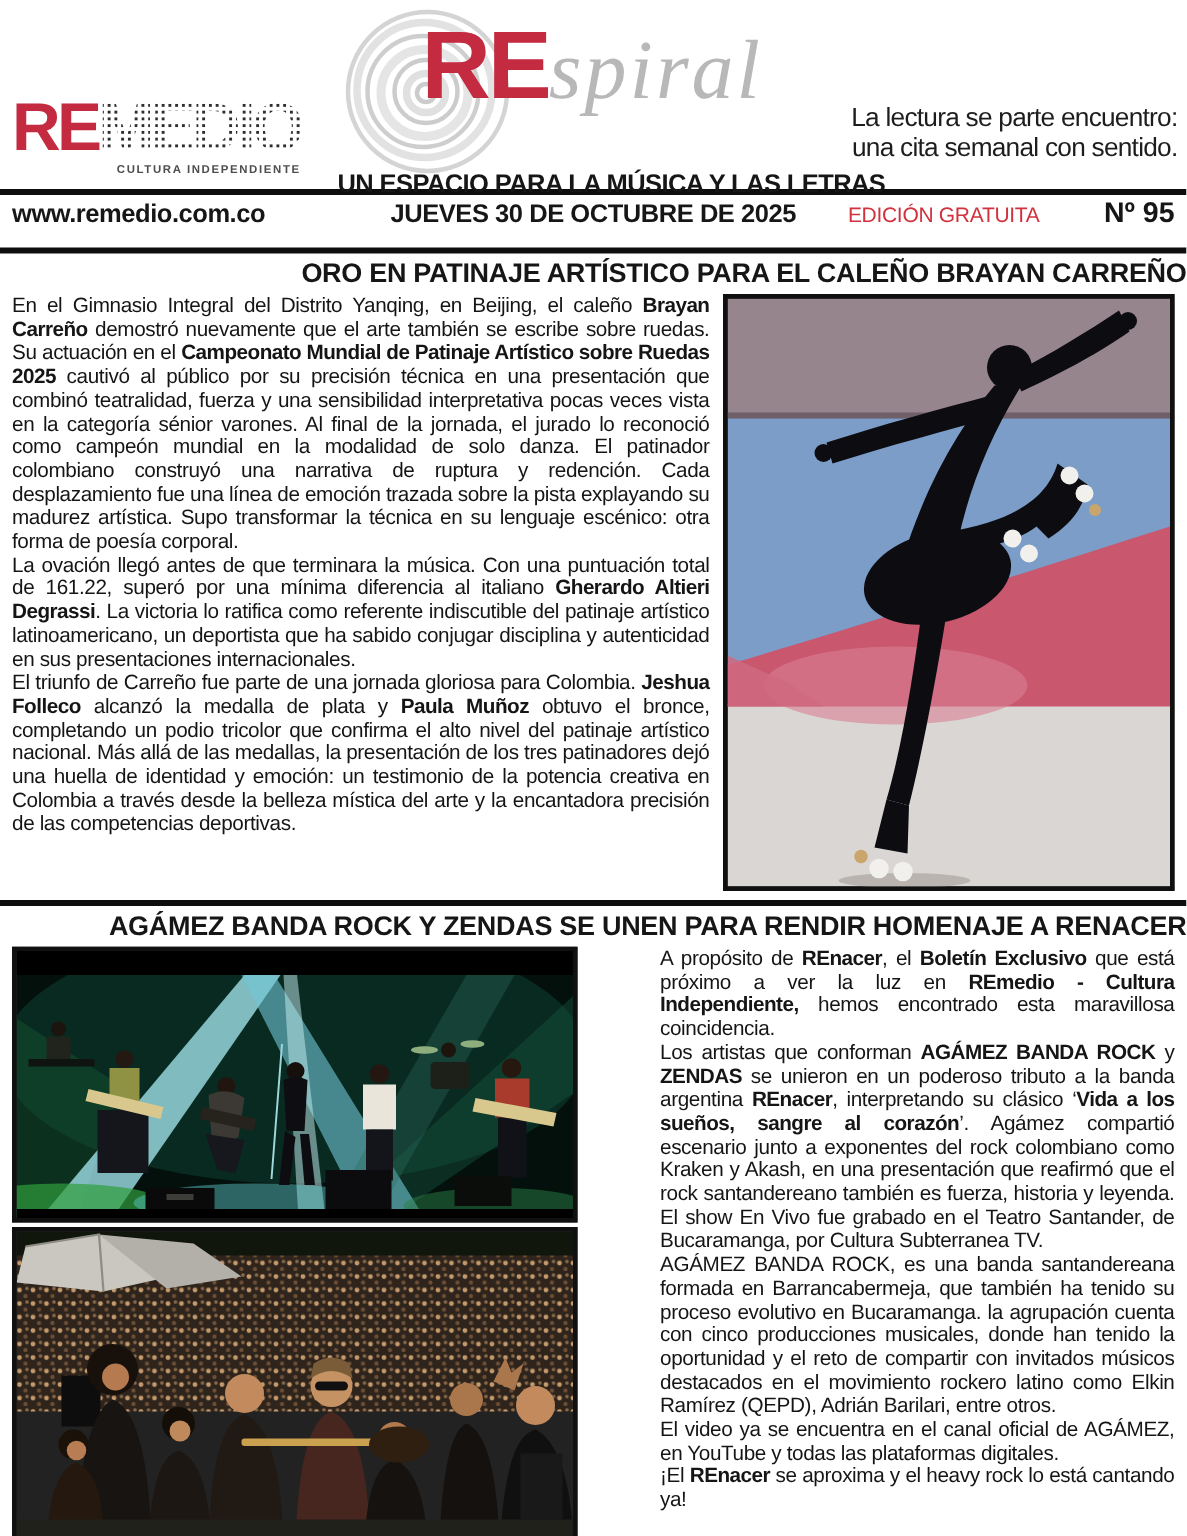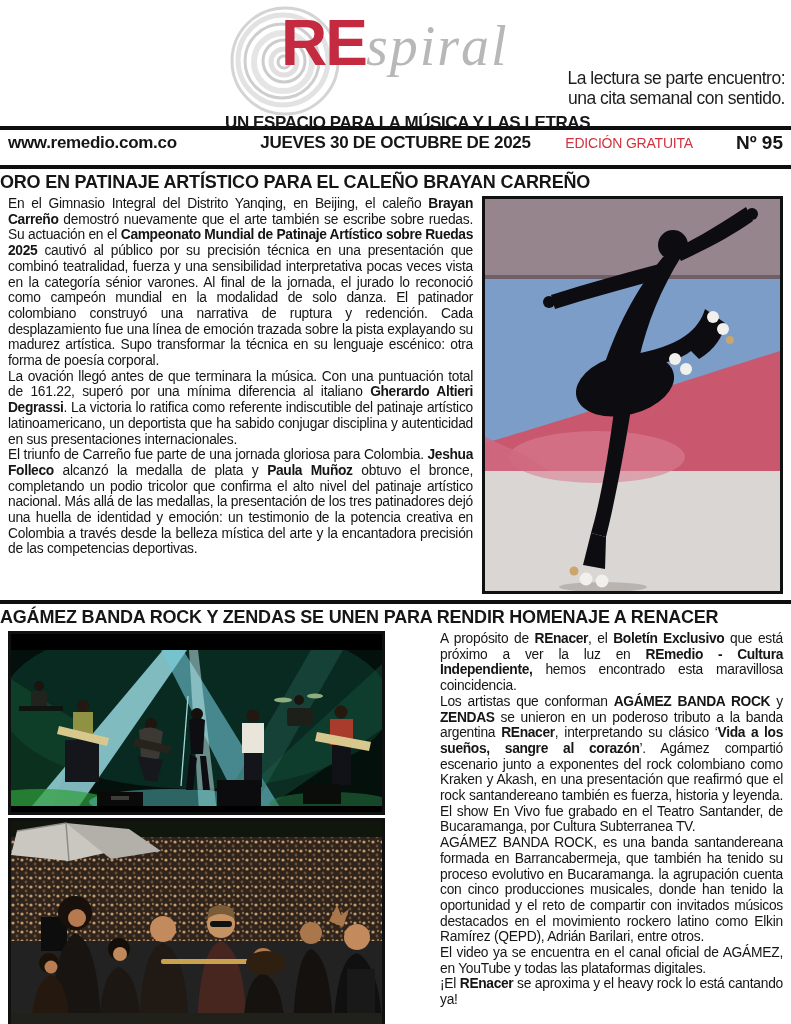--- a/index.html
+++ b/index.html
@@ -38,21 +38,21 @@
   .rule{height:4px;background:#0e0e0e;}
   .infobar{position:relative;height:35px;}
   .info-site{position:absolute;left:8px;top:3px;font-weight:bold;font-size:17px;letter-spacing:-0.3px;}
   .info-date{position:absolute;left:50%;transform:translateX(-50%);top:3px;font-weight:bold;
              font-size:17px;letter-spacing:-0.3px;white-space:nowrap;}
   .info-edition{position:absolute;right:98px;top:5px;font-weight:normal;font-size:14px;
                 color:var(--edition_red);letter-spacing:-0.2px;}
   .info-issue{position:absolute;right:8px;top:2px;font-weight:bold;font-size:19px;}
 
   
-  .headline{text-align:left;font-weight:bold;font-size:18px;letter-spacing:-0.2px;
+  .headline{text-align:right;font-weight:bold;font-size:18px;letter-spacing:-0.2px;
             padding:3px 0 3px;margin:0;white-space:nowrap;}
   .a1-body{display:flex;padding:0 8px;height:404px;overflow:hidden;justify-content:space-between;}
   .a1-text{flex:1;margin-right:9px;}
   .a2-body{display:flex;padding:0 8px;height:401px;overflow:hidden;gap:45px;}
   .a2-photos{width:377px;flex:none;display:flex;flex-direction:column;gap:3px;}
   .a2-text{flex:1;margin-left:10px;}
 
   p.body{font-size:13.8px;line-height:15.7px;text-align:justify;letter-spacing:-0.25px;
          margin:0;color:#151515;}
   p.body b{letter-spacing:-0.35px;}
@@ -63,20 +63,24 @@
   .photo-skater{width:301px;height:398px;}
   .photo-stage{width:377px;height:184px;}
   .photo-crowd{width:377px;height:212px;}
 </style>
 </head>
 <body>
 
 <div class="page">
 
   <header class="masthead">
+    <div class="logo-remedio">
+      <div class="logo-line"><span class="logo-re">RE</span><span class="logo-medio">MEDIO</span></div>
+      <div class="logo-sub">CULTURA INDEPENDIENTE</div>
+    </div>
 
     <div class="brand">
       <svg class="brand-spiral-svg" width="114" height="118" viewBox="0 0 114 118">
         <g fill="none" stroke="#c6c6c6">
           <circle cx="58" cy="59" r="53" stroke-width="3" opacity="0.75"></circle>
           <circle cx="56" cy="58" r="45" stroke-width="5" opacity="0.5"></circle>
           <circle cx="55" cy="59" r="37" stroke-width="3" opacity="0.85"></circle>
           <circle cx="56" cy="60" r="29" stroke-width="6" opacity="0.45"></circle>
           <circle cx="57" cy="59" r="21" stroke-width="3" opacity="0.9"></circle>
           <circle cx="57" cy="60" r="13" stroke-width="5" opacity="0.55"></circle>

